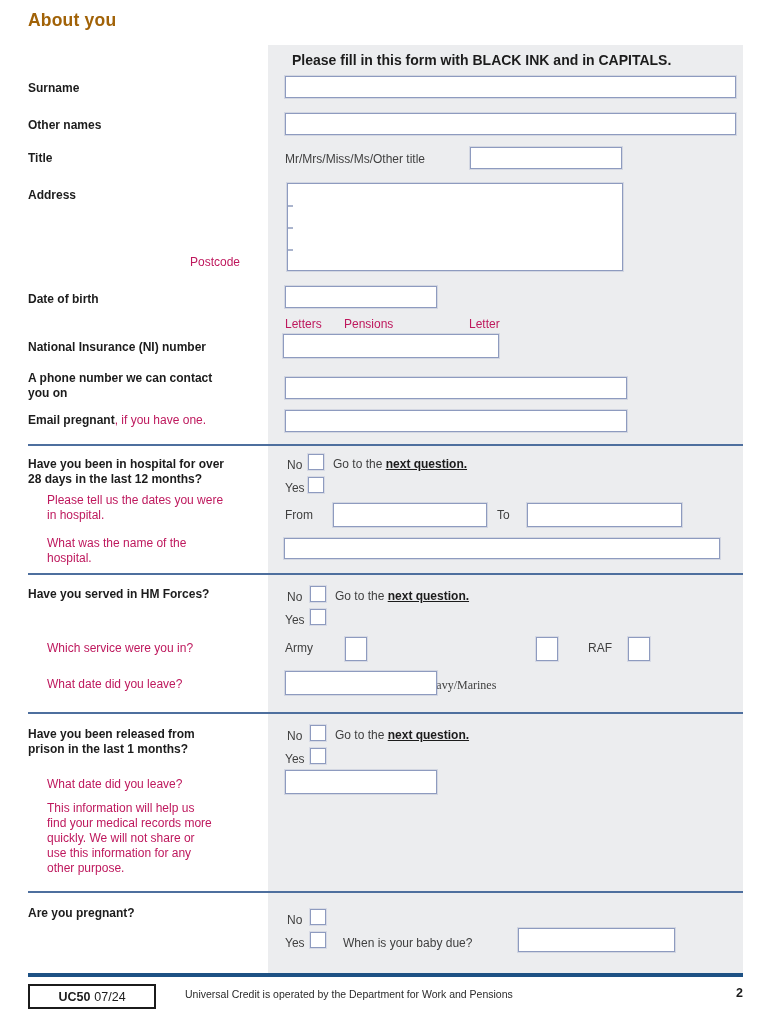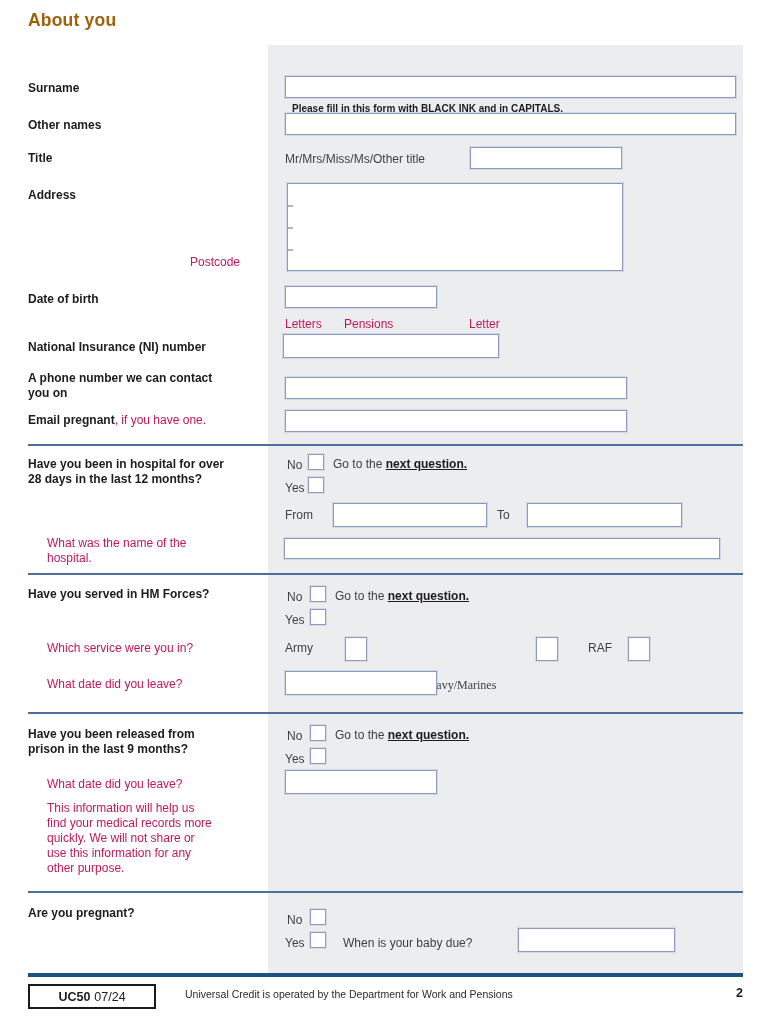--- a/index.html
+++ b/index.html
@@ -42,21 +42,21 @@
 </style>
 </head>
 <body>
 
 <div class="page">
 
   <div class="panel"></div>
 
   <div class="abs h1" style="left:28px;top:10px;">About you</div>
 
-  <div class="abs lbl" style="left:292px;top:53px;font-size:10px;margin-top:48px;">Please fill in this form with BLACK INK and in CAPITALS.</div>
+  <div class="abs lbl" style="left:292px;top:53px;font-size:14px;">Please fill in this form with BLACK INK and in CAPITALS.</div>
 
   <div class="abs lbl" style="left:28px;top:81px;">Surname</div>
   <input type="text" class="inp" style="left: 285px; top: 76px; width: 451px; height: 22px;">
 
   <div class="abs lbl" style="left:28px;top:118px;">Other names</div>
   <input type="text" class="inp" style="left: 285px; top: 113px; width: 451px; height: 22px;">
 
   <div class="abs lbl" style="left:28px;top:151px;">Title</div>
   <div class="abs txt" style="left:285px;top:152px;">Mr/Mrs/Miss/Ms/Other title</div>
   <input type="text" class="inp" style="left: 470px; top: 147px; width: 152px; height: 22px;">
@@ -92,20 +92,24 @@
   <div class="abs lbl" style="left:28px;top:457px;">
     <div>Have you been in hospital for over</div>
     <div>28 days in the last 12 months?</div>
   </div>
   <div class="abs txt" style="left:287px;top:458px;">No</div>
   <div class="cb" style="left:308px;top:454px;"></div>
   <div class="abs txt" style="left:333px;top:457px;"><span>Go to the </span><span class="nq">next question.</span></div>
   <div class="abs txt" style="left:285px;top:481px;">Yes</div>
   <div class="cb" style="left:308px;top:477px;"></div>
 
+  <div class="abs hint" style="left:47px;top:493px;">
+    <div>Please tell us the dates you were</div>
+    <div>in hospital.</div>
+  </div>
   <div class="abs txt" style="left:285px;top:508px;">From</div>
   <input type="text" class="inp" style="left: 333px; top: 503px; width: 154px; height: 24px;">
   <div class="abs txt" style="left:497px;top:508px;">To</div>
   <input type="text" class="inp" style="left: 527px; top: 503px; width: 155px; height: 24px;">
 
   <div class="abs hint" style="left:47px;top:536px;">
     <div>What was the name of the</div>
     <div>hospital.</div>
   </div>
   <input type="text" class="inp" style="left: 284px; top: 538px; width: 436px; height: 21px;">
@@ -127,21 +131,21 @@
   <div class="abs txt" style="left:588px;top:641px;">RAF</div>
   <div class="cb tall" style="left:628px;top:637px;"></div>
 
   <div class="abs hint" style="left:47px;top:677px;">What date did you leave?</div>
   <input type="text" class="inp" style="left: 285px; top: 671px; width: 152px; height: 24px;">
 
   <div class="divider" style="top:712px;"></div>
 
   <div class="abs lbl" style="left:28px;top:727px;">
     <div>Have you been released from</div>
-    <div>prison in the last 9 months?</div>
+    <div>prison in the last 1 months?</div>
   </div>
   <div class="abs txt" style="left:287px;top:729px;">No</div>
   <div class="cb" style="left:310px;top:725px;"></div>
   <div class="abs txt" style="left:335px;top:728px;"><span>Go to the </span><span class="nq">next question.</span></div>
   <div class="abs txt" style="left:285px;top:752px;">Yes</div>
   <div class="cb" style="left:310px;top:748px;"></div>
 
   <div class="abs hint" style="left:47px;top:777px;">What date did you leave?</div>
   <input type="text" class="inp" style="left: 285px; top: 770px; width: 152px; height: 24px;">
 

